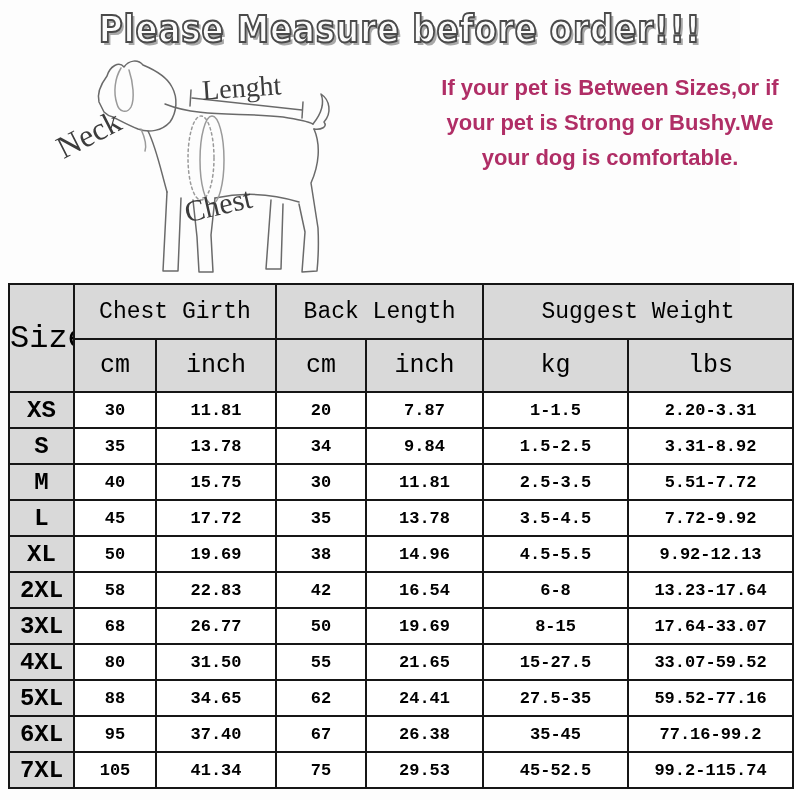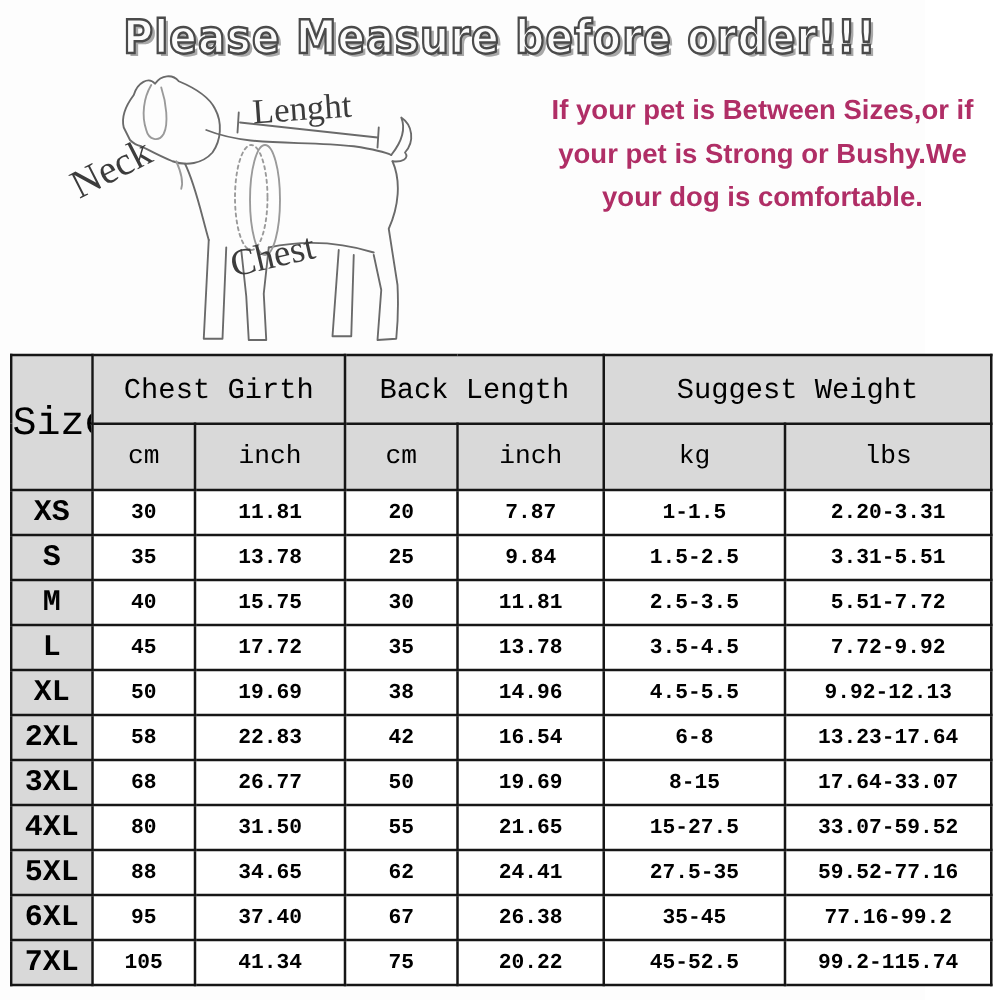--- a/index.html
+++ b/index.html
@@ -44,21 +44,21 @@
     position:absolute; left:8px; top:283px; width:784px;
     border-collapse:collapse; table-layout:fixed;
     font-family:"Liberation Mono", monospace;
   }
   .size-chart th, .size-chart td {
     border:2px solid #161616; text-align:center; vertical-align:middle;
     overflow:hidden; white-space:nowrap;
   }
   .size-chart thead th { background:#d9d9d9; font-weight:normal; }
   .size-chart .group-row th { height:55px; font-size:23px; }
-  .size-chart .unit-row  th { height:53px; font-size:21px; }
+  .size-chart .unit-row  th { height:53px; font-size:25px; }
   .size-chart tbody td { height:36px; font-size:17px; font-weight:bold; background:#ffffff; }
   .size-chart tbody td.size-col { background:#d9d9d9; font-size:24px; }
   .size-chart th.size-head { font-size:32px; }
 </style>
 </head>
 <body>
 
 <div id="page">
 
   <div class="title">Please Measure before order!!!</div>
@@ -132,24 +132,24 @@
           <td>11.81</td>
           <td>20</td>
           <td>7.87</td>
           <td>1-1.5</td>
           <td>2.20-3.31</td>
         </tr>
         <tr>
           <td class="size-col">S</td>
           <td>35</td>
           <td>13.78</td>
-          <td>25</td>
+          <td>34</td>
           <td>9.84</td>
           <td>1.5-2.5</td>
-          <td>3.31-5.51</td>
+          <td>3.31-8.92</td>
         </tr>
         <tr>
           <td class="size-col">M</td>
           <td>40</td>
           <td>15.75</td>
           <td>30</td>
           <td>11.81</td>
           <td>2.5-3.5</td>
           <td>5.51-7.72</td>
         </tr>
@@ -214,20 +214,20 @@
           <td>67</td>
           <td>26.38</td>
           <td>35-45</td>
           <td>77.16-99.2</td>
         </tr>
         <tr>
           <td class="size-col">7XL</td>
           <td>105</td>
           <td>41.34</td>
           <td>75</td>
-          <td>20.22</td>
+          <td>29.53</td>
           <td>45-52.5</td>
           <td>99.2-115.74</td>
         </tr>
       </tbody>
   </table>
 
 </div>
 
 </body></html>

